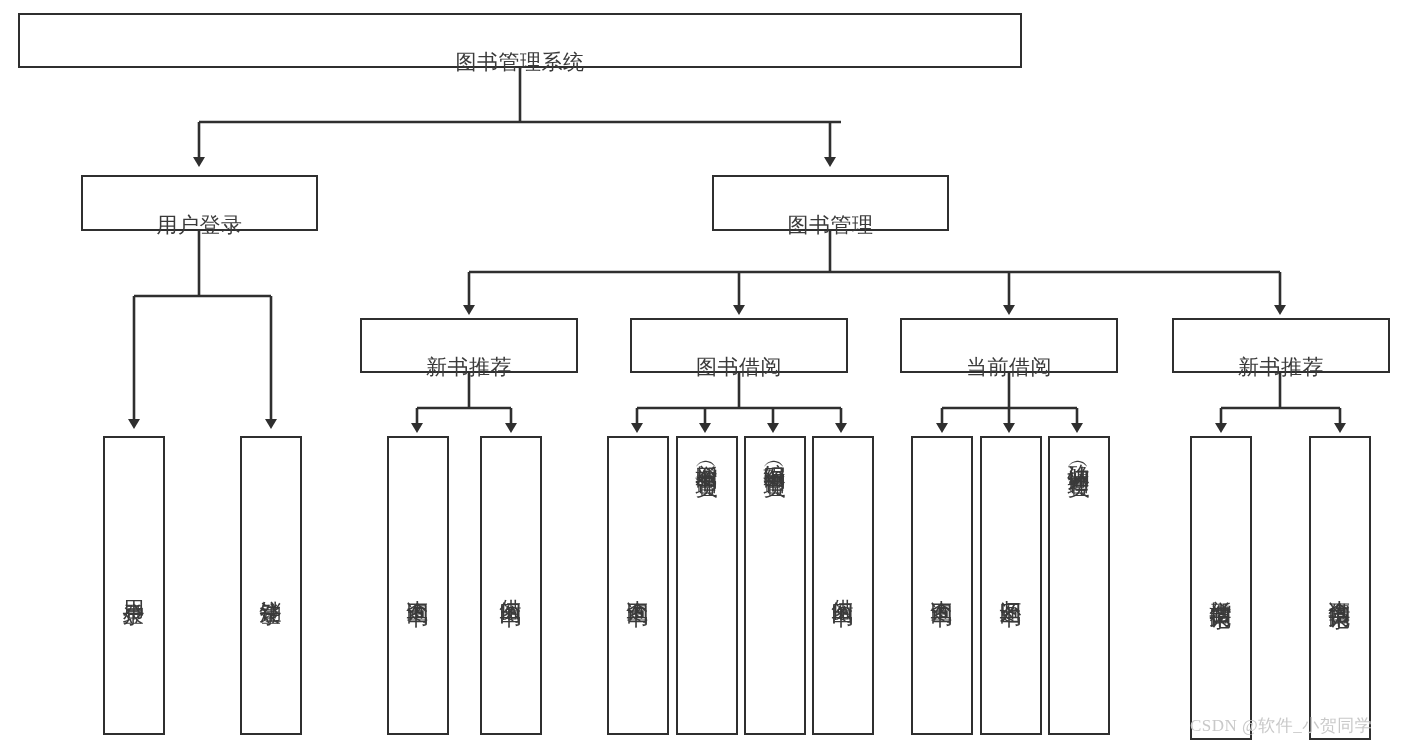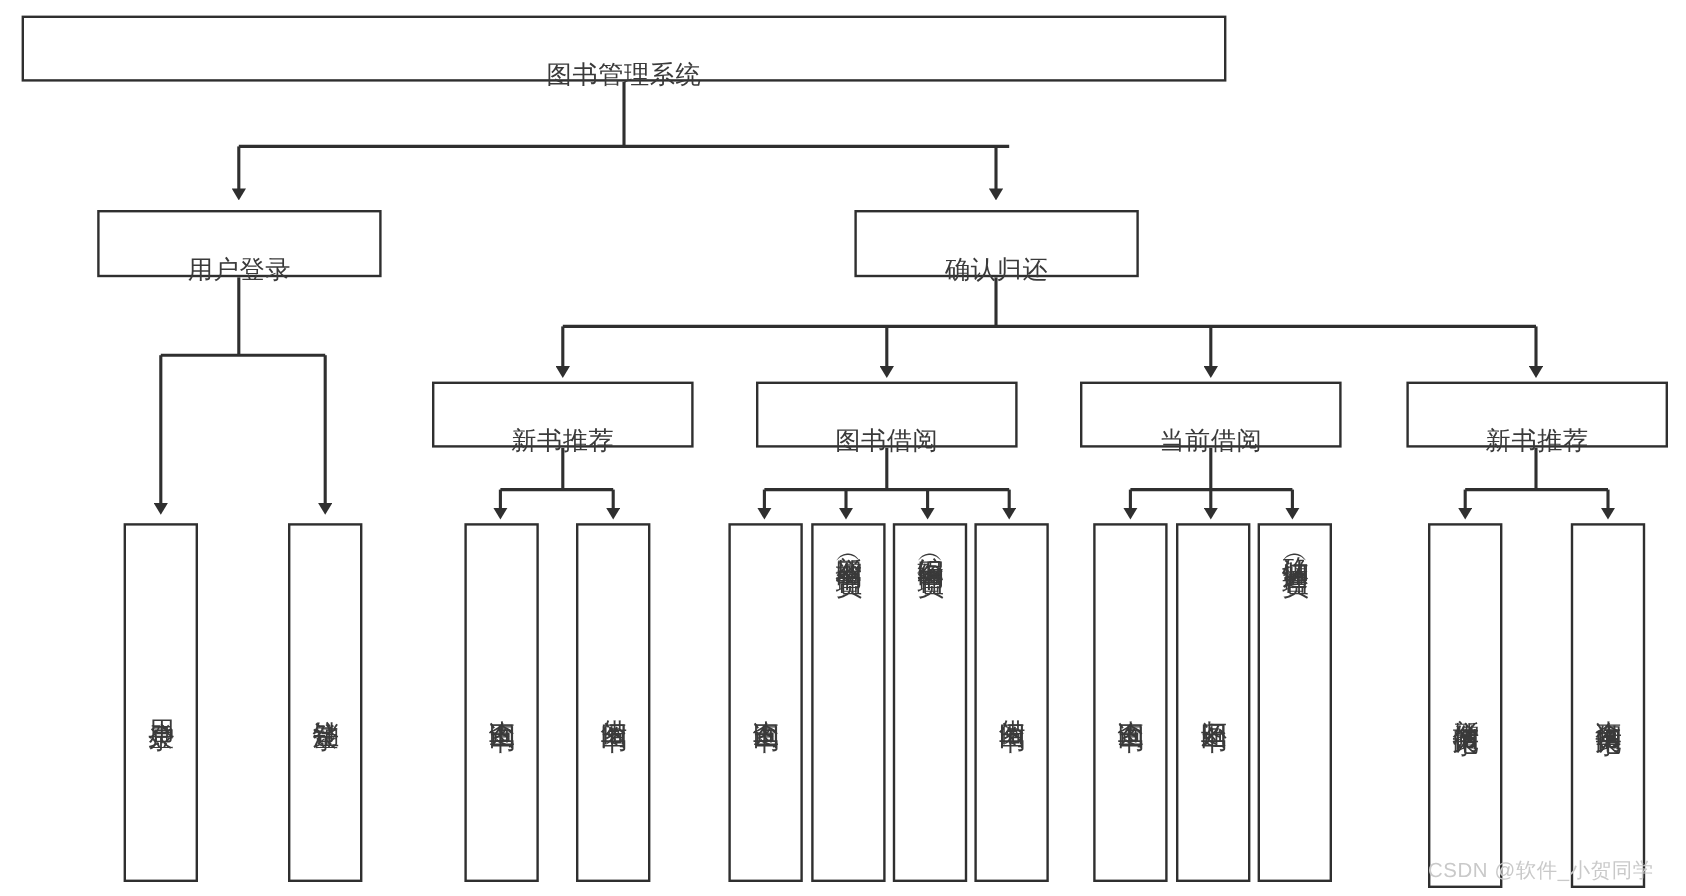--- a/index.html
+++ b/index.html
@@ -69,21 +69,21 @@
   }
   #watermark {
     position: absolute;
     left: 1190px;
     top: 714px;
     font-size: 17px;
     color: #c9c9c9;
     letter-spacing: 0.5px;
     white-space: nowrap;
     z-index: 5;
-    font-family: Liberation Sans, sans-serif;
+    font-family: Liberation Serif, serif;
   }
 </style>
 </head>
 <body>
 
 <div id="canvas">
 
   <svg id="wires" viewBox="0 0 1405 747" xmlns="http://www.w3.org/2000/svg">
     <defs>
       <marker id="arrow" markerWidth="10" markerHeight="12" refX="1" refY="6" orient="auto" markerUnits="userSpaceOnUse">
@@ -136,21 +136,21 @@
 
   <div class="node root horizontal" style="left:18px; top:13px; width:1004px; height:55px;">
     <span class="label">图书管理系统</span>
   </div>
 
   <div class="node horizontal" style="left:81px; top:175px; width:237px; height:56px;">
     <span class="label">用户登录</span>
   </div>
 
   <div class="node horizontal" style="left:712px; top:175px; width:237px; height:56px;">
-    <span class="label">确认归还</span>
+    <span class="label">图书管理</span>
   </div>
 
   <div class="node horizontal" style="left:630px; top:318px; width:218px; height:55px;">
     <span class="label">图书借阅</span>
   </div>
 
   <div class="node horizontal" style="left:360px; top:318px; width:218px; height:55px;">
     <span class="label">新书推荐</span>
   </div>
 

